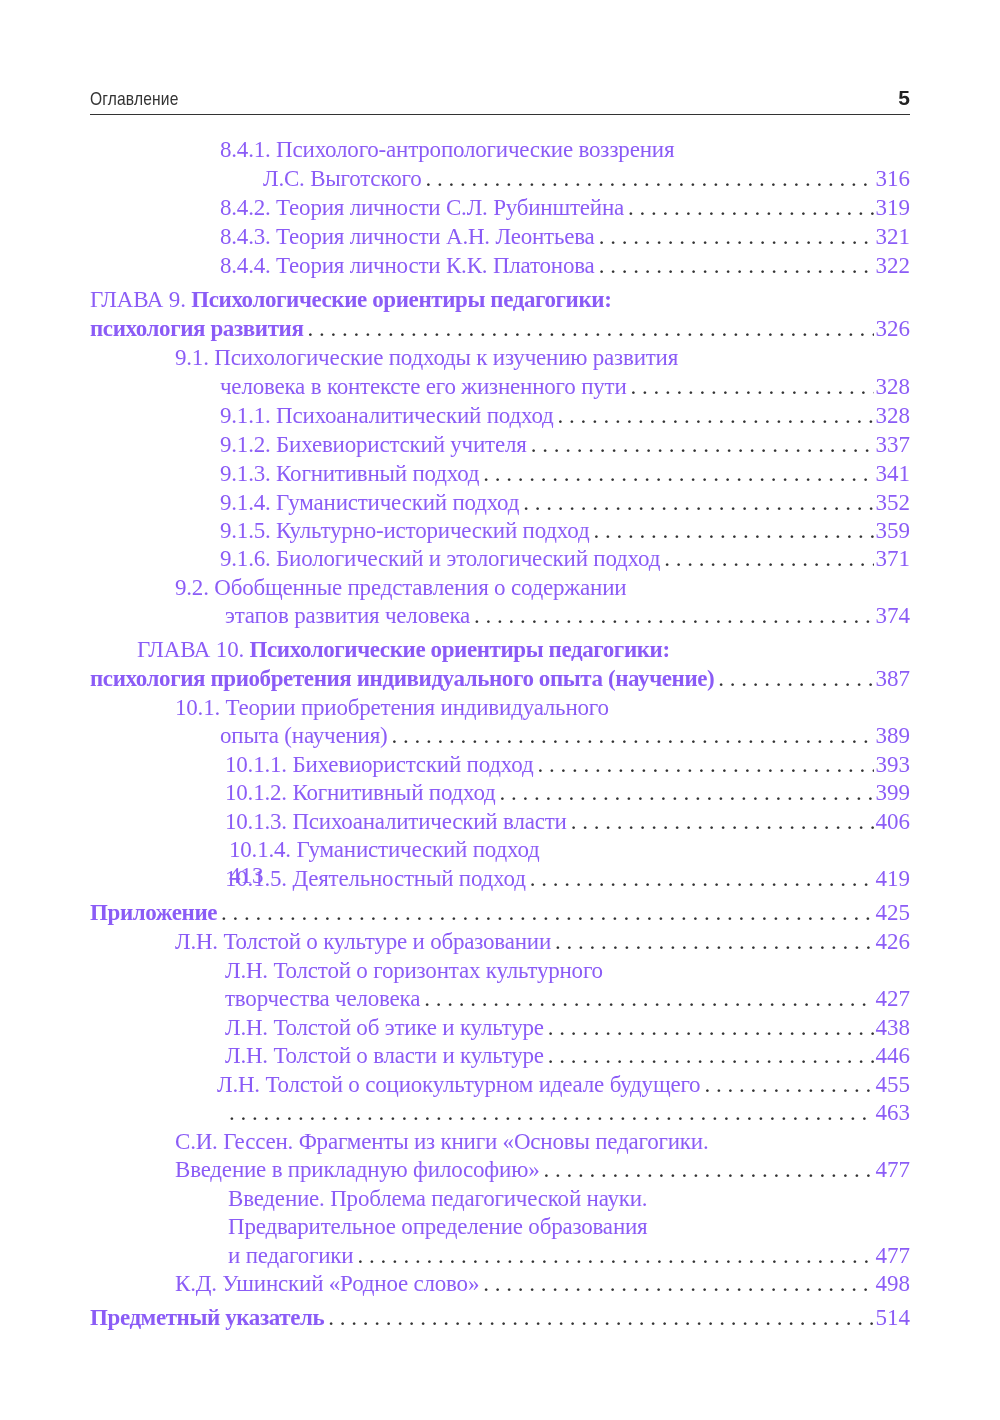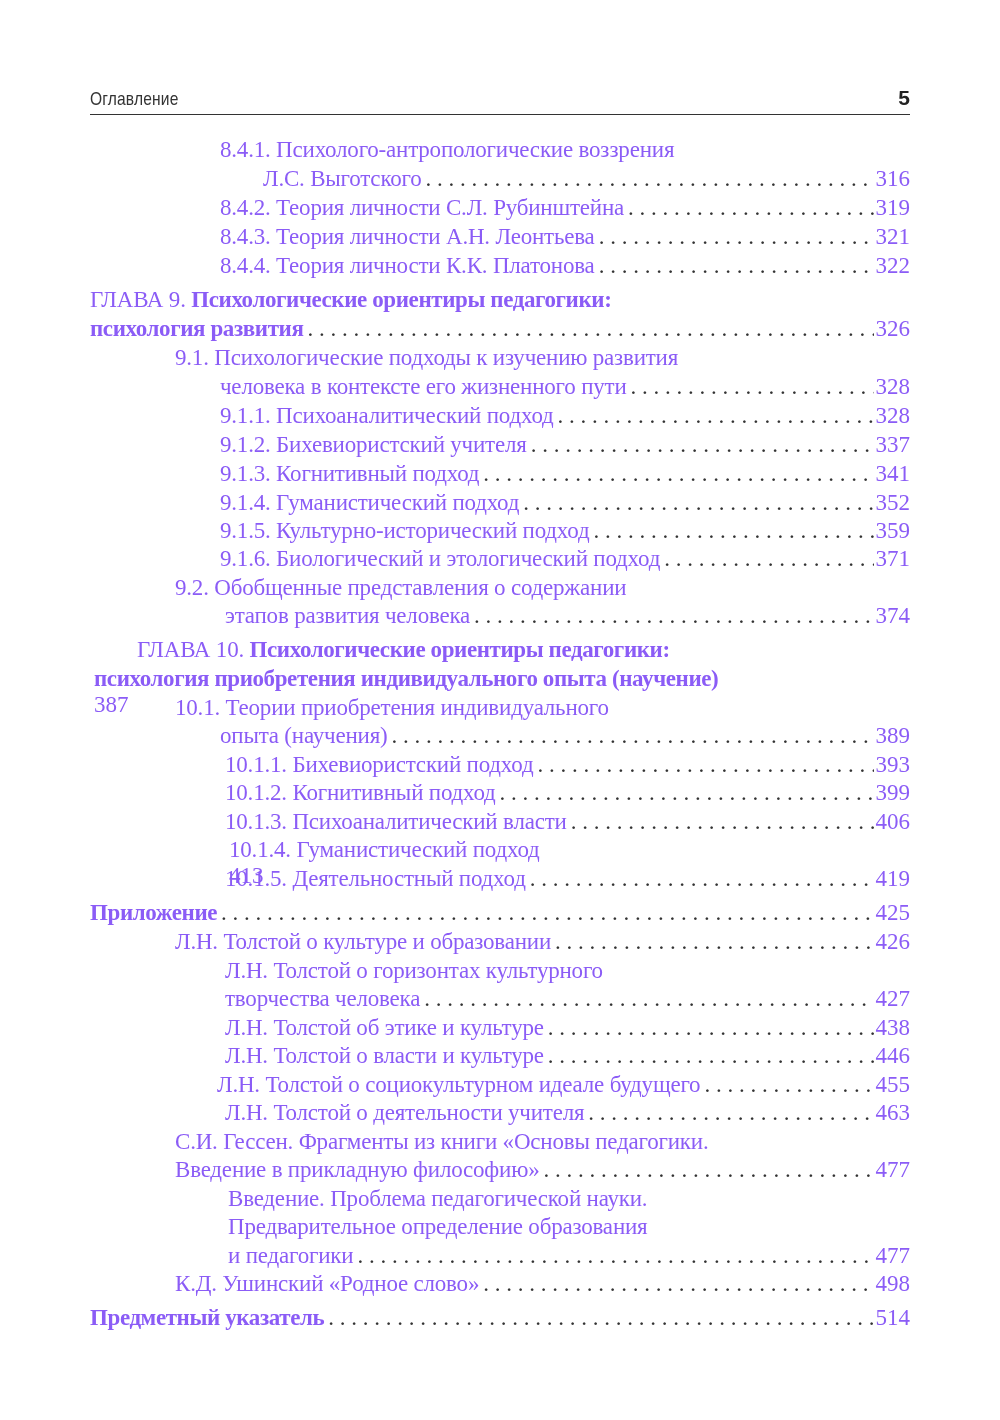--- a/index.html
+++ b/index.html
@@ -119,21 +119,21 @@
     </div>
     <div class="line" style="left: 225px; top: 603px;">
       <span class="txt">этапов развития человека</span>
       <span class="leader"></span>
       <span class="page">374</span>
     </div>
     <div class="line" style="left: 90px; top: 637px;">
       <span class="txt" style="white-space: pre; margin-left: 47px;">ГЛАВА 10. </span>
       <span class="txt bold">Психологические ориентиры педагогики:</span>
     </div>
-    <div class="line" style="left: 90px; top: 666px; flex-direction: column;">
+    <div class="line" style="left: 90px; top: 666px;">
       <span class="txt bold">психология приобретения индивидуального опыта (научение)</span>
       <span class="leader"></span>
       <span class="page">387</span>
     </div>
     <div class="line" style="left: 175px; top: 695px;">
       <span class="txt">10.1. Теории приобретения индивидуального</span>
     </div>
     <div class="line" style="left: 220px; top: 723px;">
       <span class="txt">опыта (научения)</span>
       <span class="leader"></span>
@@ -191,21 +191,20 @@
       <span class="txt">Л.Н. Толстой о власти и культуре</span>
       <span class="leader"></span>
       <span class="page">446</span>
     </div>
     <div class="line" style="left: 217px; top: 1072px;">
       <span class="txt">Л.Н. Толстой о социокультурном идеале будущего</span>
       <span class="leader"></span>
       <span class="page">455</span>
     </div>
     <div class="line" style="left: 225px; top: 1100px;">
-      <span class="txt">Л.Н. Толстой о деятельности учителя</span>
       <span class="leader"></span>
       <span class="page">463</span>
     </div>
     <div class="line" style="left: 175px; top: 1129px;">
       <span class="txt">С.И. Гессен. Фрагменты из книги «Основы педагогики.</span>
     </div>
     <div class="line" style="left: 175px; top: 1157px;">
       <span class="txt">Введение в прикладную философию»</span>
       <span class="leader"></span>
       <span class="page">477</span>

